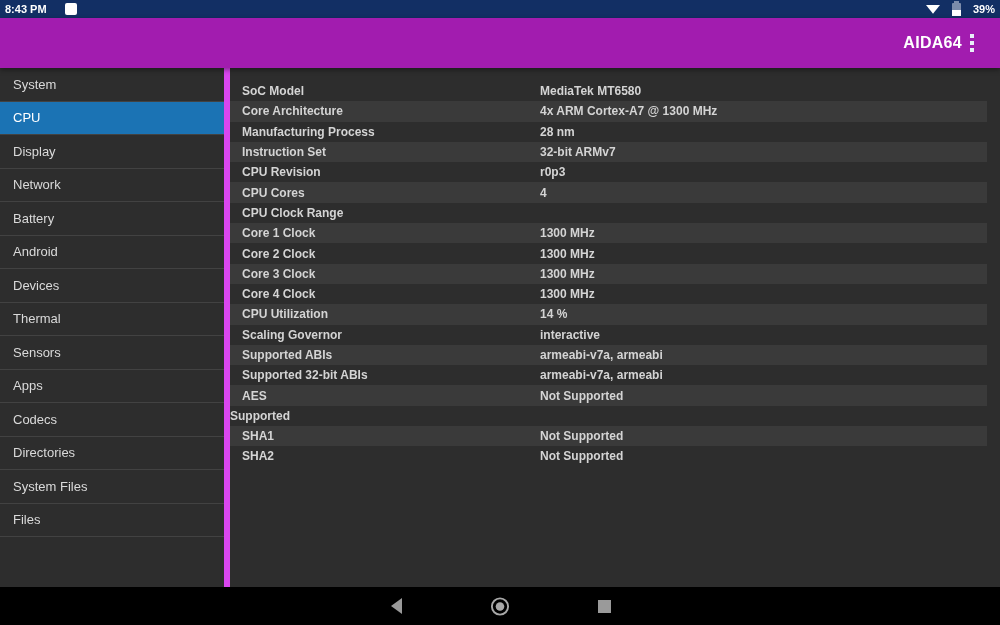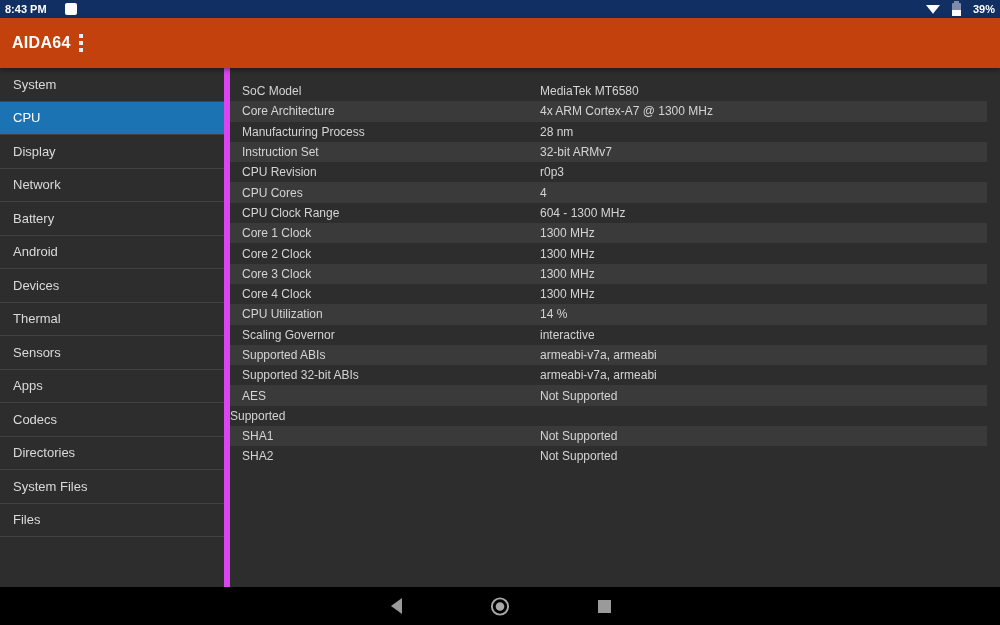--- a/index.html
+++ b/index.html
@@ -13,35 +13,35 @@
                 font-size:11px; font-weight:bold; flex:0 0 auto; }
   .status-left, .status-right { display:flex; align-items:center; gap:12px;justify-content:center; }
   .sq-icon { width:12px; height:12px; background:#fff; border-radius:2px; display:inline-block; margin-left:6px; }
   .wifi-icon svg { display:block; }
   .batt { width:9px; height:13px; background:rgba(255,255,255,.45); border-radius:1px;
           position:relative; display:inline-block; }
   .batt::before { content:""; position:absolute; top:-2px; left:2px; width:5px; height:2px; background:rgba(255,255,255,.45); }
   .batt::after { content:""; position:absolute; bottom:0; left:0; width:9px; height:6px; background:#fff; }
 
   
-  .app-bar { height:50px; background:#c2410c; display:flex; align-items:center;
-             justify-content:flex-start; padding:0 18px 0 12px; flex:0 0 auto;
+  .app-bar { height:50px; background:#a21caf; display:flex; align-items:center;
+             justify-content:flex-end; padding:0 18px 0 32px; flex:0 0 auto;
              box-shadow:0 2px 5px rgba(0,0,0,.4); position:relative; z-index:2; }
   .app-title { color:#fff; font-size:16px; font-weight:bold; letter-spacing:.3px; }
   .kebab { display:flex; flex-direction:column; gap:3px; padding:6px 8px; cursor:pointer; }
   .kebab span { width:4px; height:4px; background:#e8eef8; display:block; }
 
   
   .main { flex:1 1 auto; display:flex; background:#2d2d2d; overflow:hidden; }
   .sidebar { width:230px; flex:0 0 230px; background:#2d2d2d; border-right:6px solid #d946ef; }
   .side-item { height:33.5px; display:flex; align-items:center; padding-left:13px;
                color:#dadada; font-size:13px; border-bottom:1px solid #424242; cursor:pointer; }
   .side-item.active { background:#1b73b4; color:#fff; }
 
-  .content { flex:1 1 auto; padding-top:13px; background:#2d2d2d; }
+  .content { flex:1 1 auto; padding-top:13px; background:#2d2d2d;font-weight:bold; }
   .row { height:20.3px; display:flex; align-items:center; margin-right:13px;
          font-size:12px; color:#d4d4d4; }
   .row:nth-child(even) { background:#3a3a3a; }
   .row .lbl { width:310px; flex:0 0 310px; padding-left:12px; white-space:nowrap; overflow:hidden; }
   .row .val { flex:1; white-space:nowrap; overflow:hidden; }
 
   
   .nav-bar { height:38px; flex:0 0 auto; background:#000; display:flex;
              align-items:center; justify-content:center; gap:84px; }
   .nav-btn { width:20px; height:20px; display:flex; align-items:center; justify-content:center; cursor:pointer; }
@@ -166,21 +166,20 @@
           <span class="val">r0p3</span>
         </div>
 
         <div class="row">
           <span class="lbl">CPU Cores</span>
           <span class="val">4</span>
         </div>
 
         <div class="row">
           <span class="lbl">CPU Clock Range</span>
-          <span class="val">604 - 1300 MHz</span>
         </div>
 
         <div class="row">
           <span class="lbl">Core 1 Clock</span>
           <span class="val">1300 MHz</span>
         </div>
 
         <div class="row">
           <span class="lbl">Core 2 Clock</span>
           <span class="val">1300 MHz</span>

